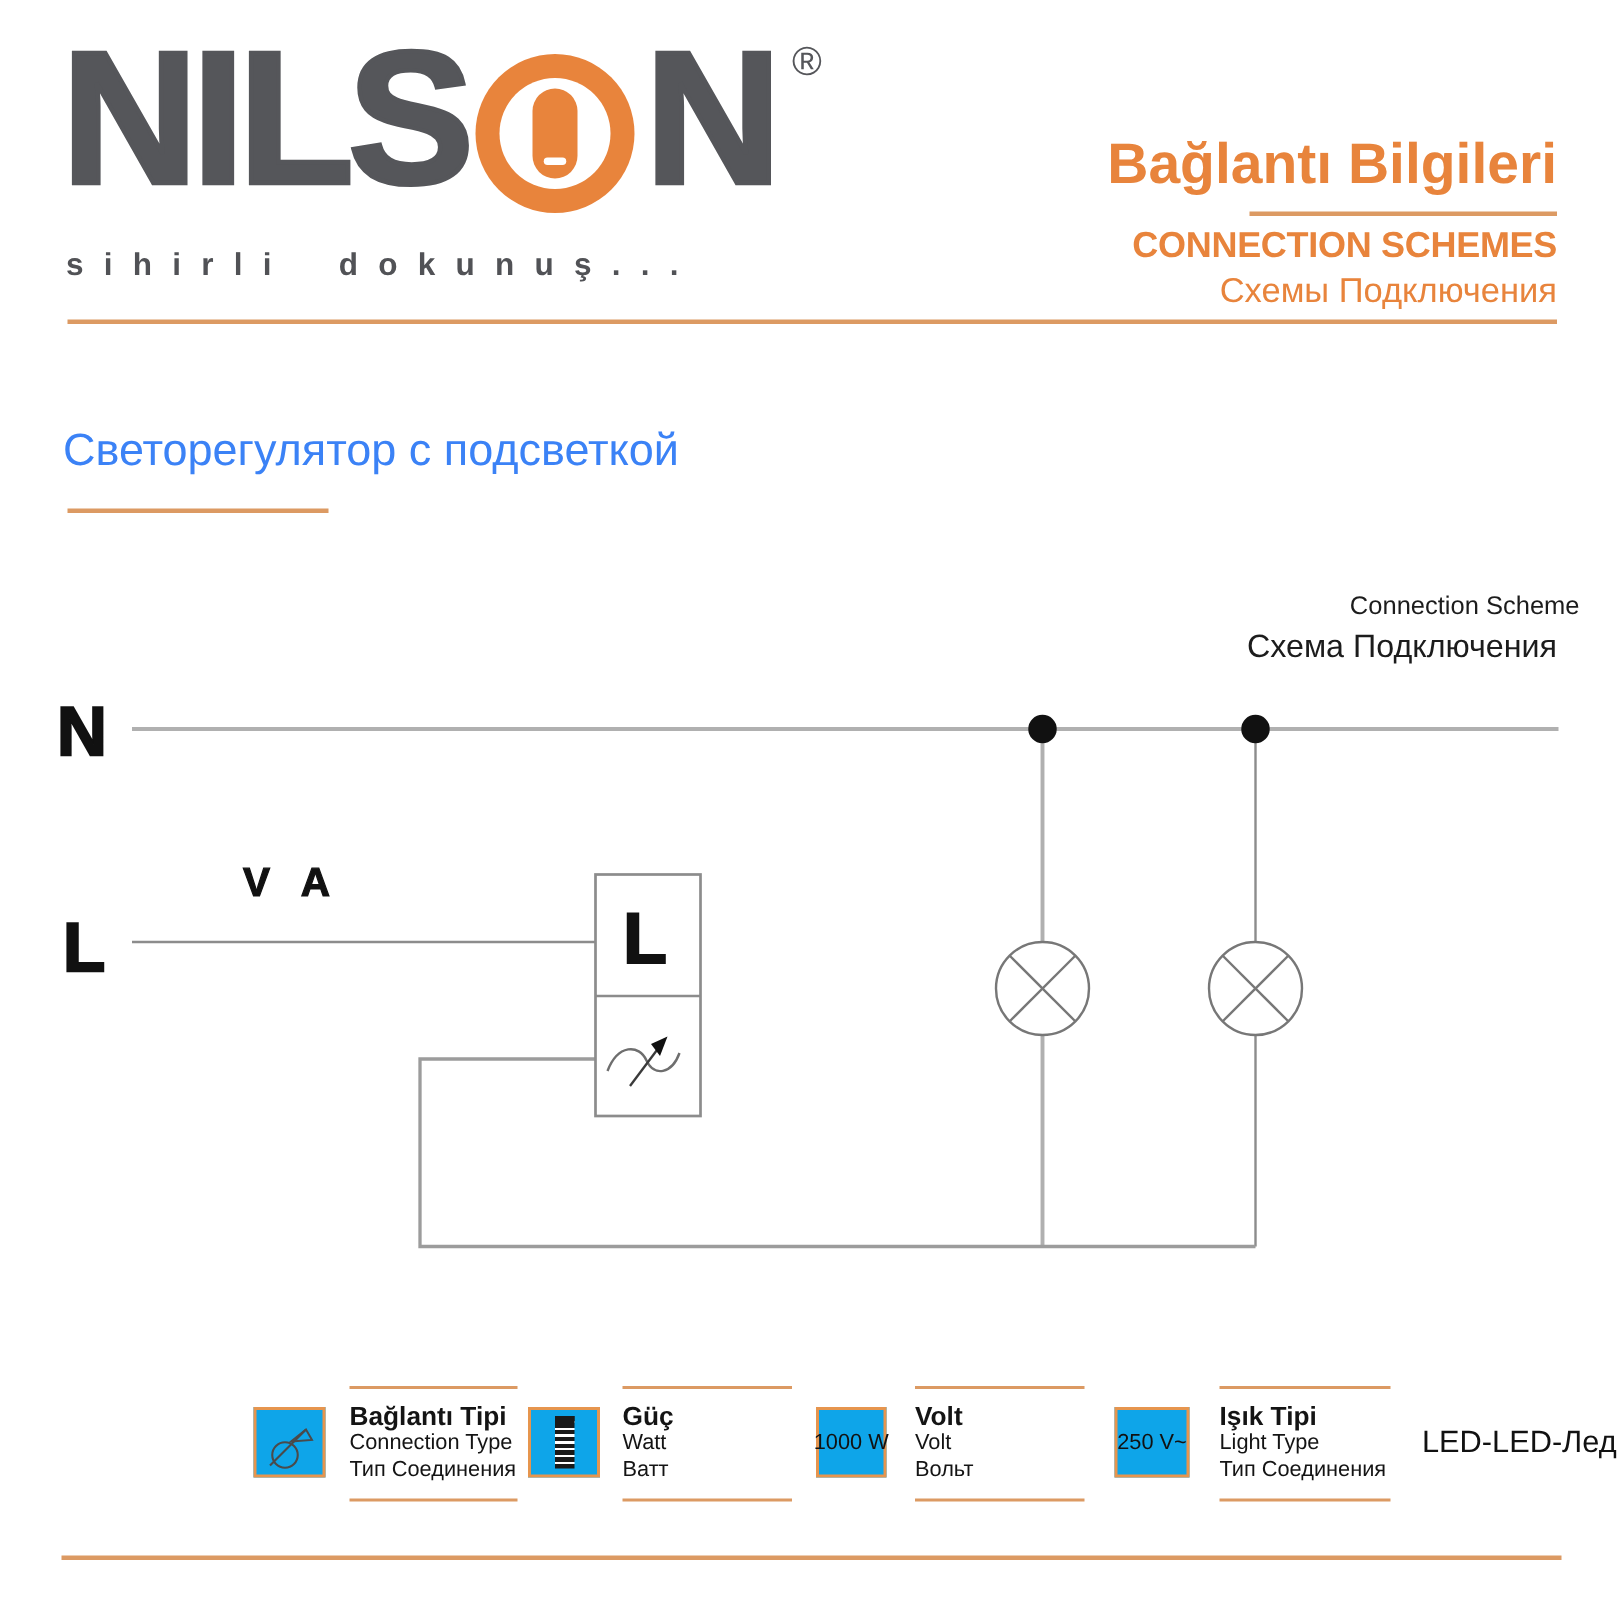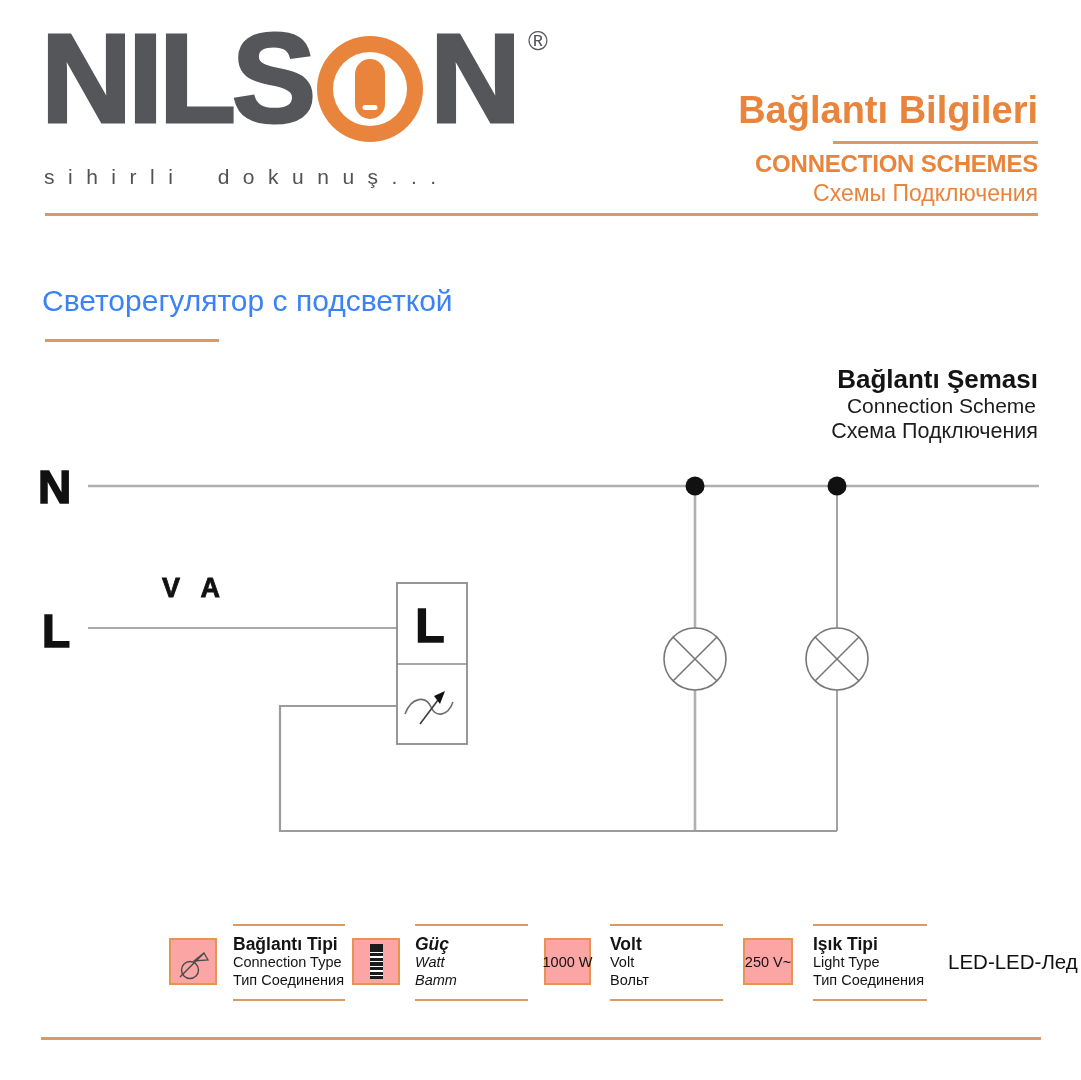--- a/index.html
+++ b/index.html
@@ -22,53 +22,53 @@
     position:absolute;top:16px;
     font-weight:bold;font-size:126px;line-height:1;
     letter-spacing:-4px;color:var(--logo-gray);
     -webkit-text-stroke:3px var(--logo-gray);
   }
   .brand-reg{position:absolute;left:528px;top:26px;font-size:27px;color:var(--logo-gray);font-weight:normal;}
   .logo-o{position:absolute;left:317px;top:36px;width:106px;height:106px;border-radius:50%;background:var(--orange);}
   .logo-o-white{position:absolute;inset:16px;border-radius:50%;background:#fff;}
   .logo-o-key{position:absolute;left:50%;top:50%;transform:translate(-50%,-50%);width:30px;height:60px;border-radius:15px;background:var(--orange);}
   .logo-o-dash{position:absolute;left:50%;bottom:9px;transform:translateX(-50%);width:15px;height:5px;border-radius:2.5px;background:#fff;}
-  .tagline{position:absolute;left:44px;top:165px;font-size:21px;font-weight:normal;color:#515256;letter-spacing:13.5px;word-spacing:12px;white-space:nowrap;}
+  .tagline{position:absolute;left:44px;top:165px;font-size:21px;font-weight:bold;color:#515256;letter-spacing:13.5px;word-spacing:12px;white-space:nowrap;}
 
   
   .hdr-tr{position:absolute;right:43px;top:90px;font-size:38px;line-height:1.1;font-weight:bold;color:var(--orange);white-space:nowrap;text-align:center;}
   .hdr-underline{position:absolute;right:43px;top:141px;width:205px;height:3px;background:var(--rule);}
   .hdr-en{position:absolute;right:43px;top:150px;font-size:24px;font-weight:bold;letter-spacing:-0.2px;color:var(--orange);white-space:nowrap;}
   .hdr-ru{position:absolute;right:43px;top:180px;font-size:23px;color:var(--orange);white-space:nowrap;}
   .hdr-divider{position:absolute;left:45px;right:43px;top:213px;height:3px;background:var(--rule);}
 
   
   .title-row{position:absolute;left:42px;top:247px;display:flex;align-items:baseline;white-space:nowrap;}
   .title-tr{font-size:31px;font-weight:bold;color:var(--ink);}
   .title-sep{font-size:30px;font-weight:normal;color:#3c3c3c;margin:0 15px;}
   .title-en{font-size:31px;font-style:italic;font-weight:normal;color:#1c1c1c;}
   .title-ru{position:absolute;left:42px;top:284px;font-size:30px;color:#3b82f6;white-space:nowrap;}
   .title-underline{position:absolute;left:45px;top:339px;width:174px;height:3px;background:var(--rule);}
 
   
   .sch-tr{position:absolute;right:43px;top:364px;font-size:26px;font-weight:bold;color:var(--ink);white-space:nowrap;}
-  .sch-en{position:absolute;right:45px;top:394px;font-size:21px;color:#1c1c1c;white-space:nowrap;}
+  .sch-en{position:absolute;right:28px;top:394px;font-size:17px;color:#1c1c1c;white-space:nowrap;}
   .sch-ru{position:absolute;right:43px;top:419px;font-size:21.5px;color:#1c1c1c;white-space:nowrap;}
 
   
   .circuit{position:absolute;left:0;top:0;}
   .svg-nl{font-family:"Liberation Sans",sans-serif;font-weight:bold;font-size:46px;fill:#111;stroke:#111;stroke-width:1.6px;paint-order:stroke;}
   .svg-va{font-family:"Liberation Sans",sans-serif;font-weight:bold;font-size:27px;letter-spacing:7px;fill:#111;stroke:#111;stroke-width:0.8px;paint-order:stroke;}
   .svg-boxl{font-family:"Liberation Sans",sans-serif;font-weight:bold;font-size:48px;fill:#111;stroke:#111;stroke-width:1.4px;paint-order:stroke;text-anchor:middle;}
 
   
   .spec{position:absolute;top:924px;height:77px;border-top:2.5px solid var(--rule);border-bottom:2.5px solid var(--rule);padding-top:8px;background:#fff;}
   .spec .tr{font-size:17.5px;font-weight:bold;line-height:20px;white-space:nowrap;}
   .spec .sub{font-size:14.5px;line-height:17.5px;white-space:nowrap;}
-  .spec-box{position:absolute;top:938px;height:47px;border:2px solid var(--box-border);background:#fca5a5;display:flex;align-items:center;justify-content:center;}
+  .spec-box{position:absolute;top:938px;height:47px;border:2px solid var(--box-border);background:#0ea5e9;display:flex;align-items:center;justify-content:center;}
   .spec-val{font-size:14.5px;color:#111;white-space:nowrap;}
   .term-bar{width:13px;height:35px;background-image:linear-gradient(#1a1a1a 0 5px,rgba(0,0,0,0) 5px),repeating-linear-gradient(180deg,#1a1a1a 0px,#1a1a1a 3.1px,#ffffff 3.1px,#ffffff 4.6px);}
   .led-text{position:absolute;left:948px;top:950px;font-size:20.5px;color:#111;white-space:nowrap;}
   .bottom-divider{position:absolute;left:41px;top:1037px;width:1000px;height:2.5px;background:var(--rule);}
 </style>
 </head>
 <body>
 
 <div class="page">
 
@@ -90,21 +90,20 @@
     <div class="hdr-tr">Bağlantı Bilgileri</div>
     <div class="hdr-underline"></div>
     <div class="hdr-en">CONNECTION SCHEMES</div>
     <div class="hdr-ru">Схемы Подключения</div>
   </div>
   <div class="hdr-divider"></div>
 
   <div class="title-ru">Светорегулятор с подсветкой</div>
   <div class="title-underline"></div>
 
-  <div class="sch-tr">Bağlantı Şeması</div>
   <div class="sch-en">Connection Scheme</div>
   <div class="sch-ru">Схема Подключения</div>
 
   <svg class="circuit" width="1081" height="1080" viewBox="0 0 1081 1080">
 
     <line x1="88" y1="486" x2="1039" y2="486" stroke="#B0B0B0" stroke-width="2.6"></line>
     <line x1="88" y1="628" x2="397" y2="628" stroke="#8C8C8C" stroke-width="1.6"></line>
     <line x1="695" y1="492" x2="695" y2="628.5" stroke="#B0B0B0" stroke-width="2.6"></line>
     <line x1="837" y1="492" x2="837" y2="628.5" stroke="#8C8C8C" stroke-width="1.6"></line>
     <line x1="695" y1="689.5" x2="695" y2="831" stroke="#B0B0B0" stroke-width="2.6"></line>
@@ -152,21 +151,21 @@
   <div class="spec" style="left:233px;width:112px;">
     <div class="tr">Bağlantı Tipi</div>
     <div class="sub">Connection Type</div>
     <div class="sub">Тип Соединения</div>
   </div>
 
   <div class="spec-box" style="left:352px;width:48px;">
     <div class="term-bar"></div>
   </div>
 
-  <div class="spec" style="left:415px;width:113px;font-style:italic;">
+  <div class="spec" style="left:415px;width:113px;">
     <div class="tr">Güç</div>
     <div class="sub">Watt</div>
     <div class="sub">Ватт</div>
   </div>
 
   <div class="spec-box" style="left:544px;width:47px;">
     <span class="spec-val">1000 W</span>
   </div>
 
   <div class="spec" style="left:610px;width:113px;">

